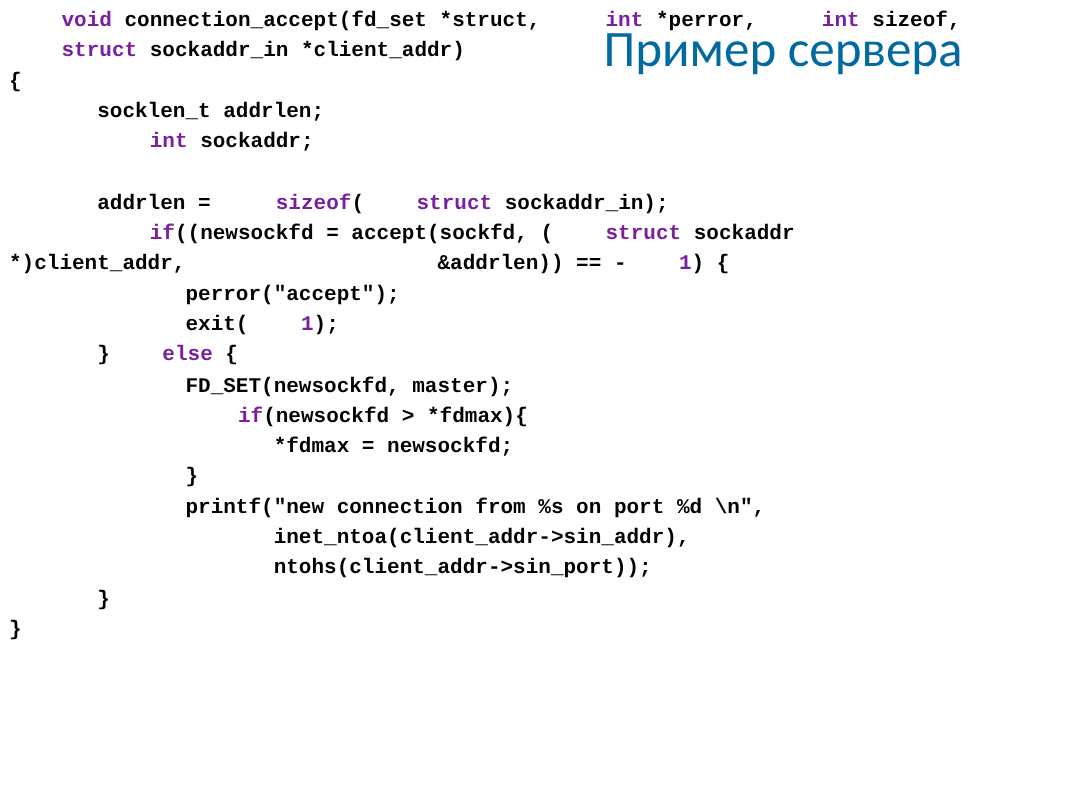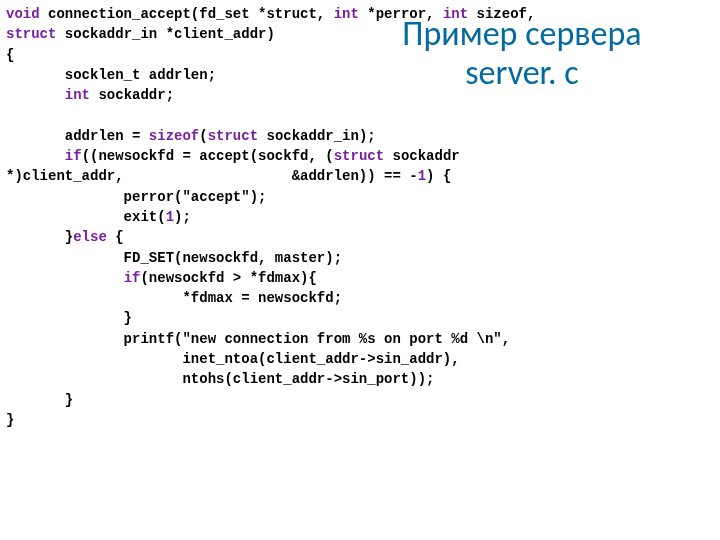--- a/index.html
+++ b/index.html
@@ -20,21 +20,21 @@
     line-height: 1.45;
     color: #000;
   }
   .code {
     position: absolute;
     left: 6px;
     top: 4px;
     right: 8px;
     white-space: pre;
   }
-  .kw { color: #7a1fa0; }
+  .kw { color: #7a1fa0; margin-left: 35px; }
   .title {
     position: absolute;
     right: 18px;
     top: 14px;
     width: 360px;
     text-align: center;
     font-family: Calibri, Arial, sans-serif;
     font-weight: 400;
     font-size: 34px;
     line-height: 1.15;
@@ -63,16 +63,15 @@
 <span>                     *fdmax = newsockfd;</span>
 <span>              }</span>
 <span>              printf("new connection from %s on port %d \n",</span>
 <span>                     inet_ntoa(client_addr-&gt;sin_addr),</span>
 <span>                     ntohs(client_addr-&gt;sin_port));</span>
 <span>       }</span>
 <span>}</span></div>
 
   <div class="title">
     <div>Пример сервера</div>
-    <div>server. c</div>
   </div>
 
 </div>
 
 </body></html>

